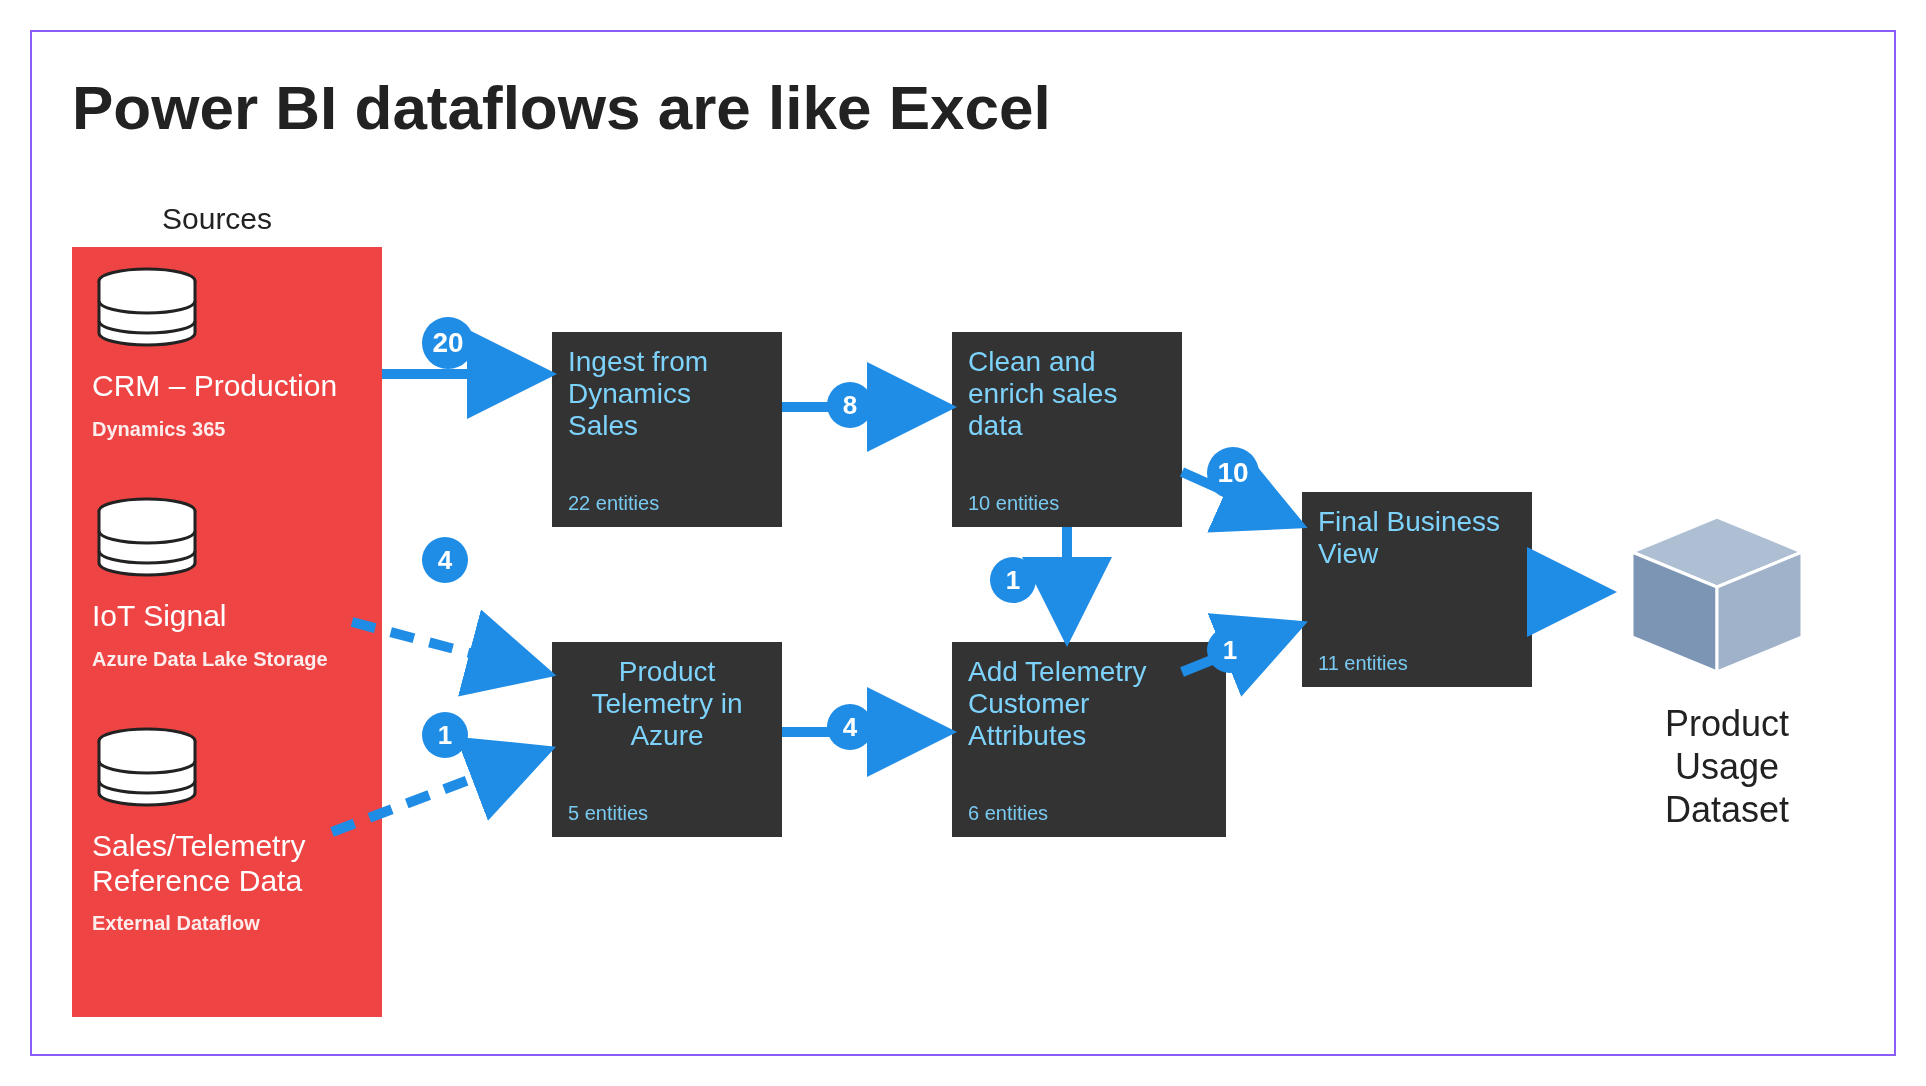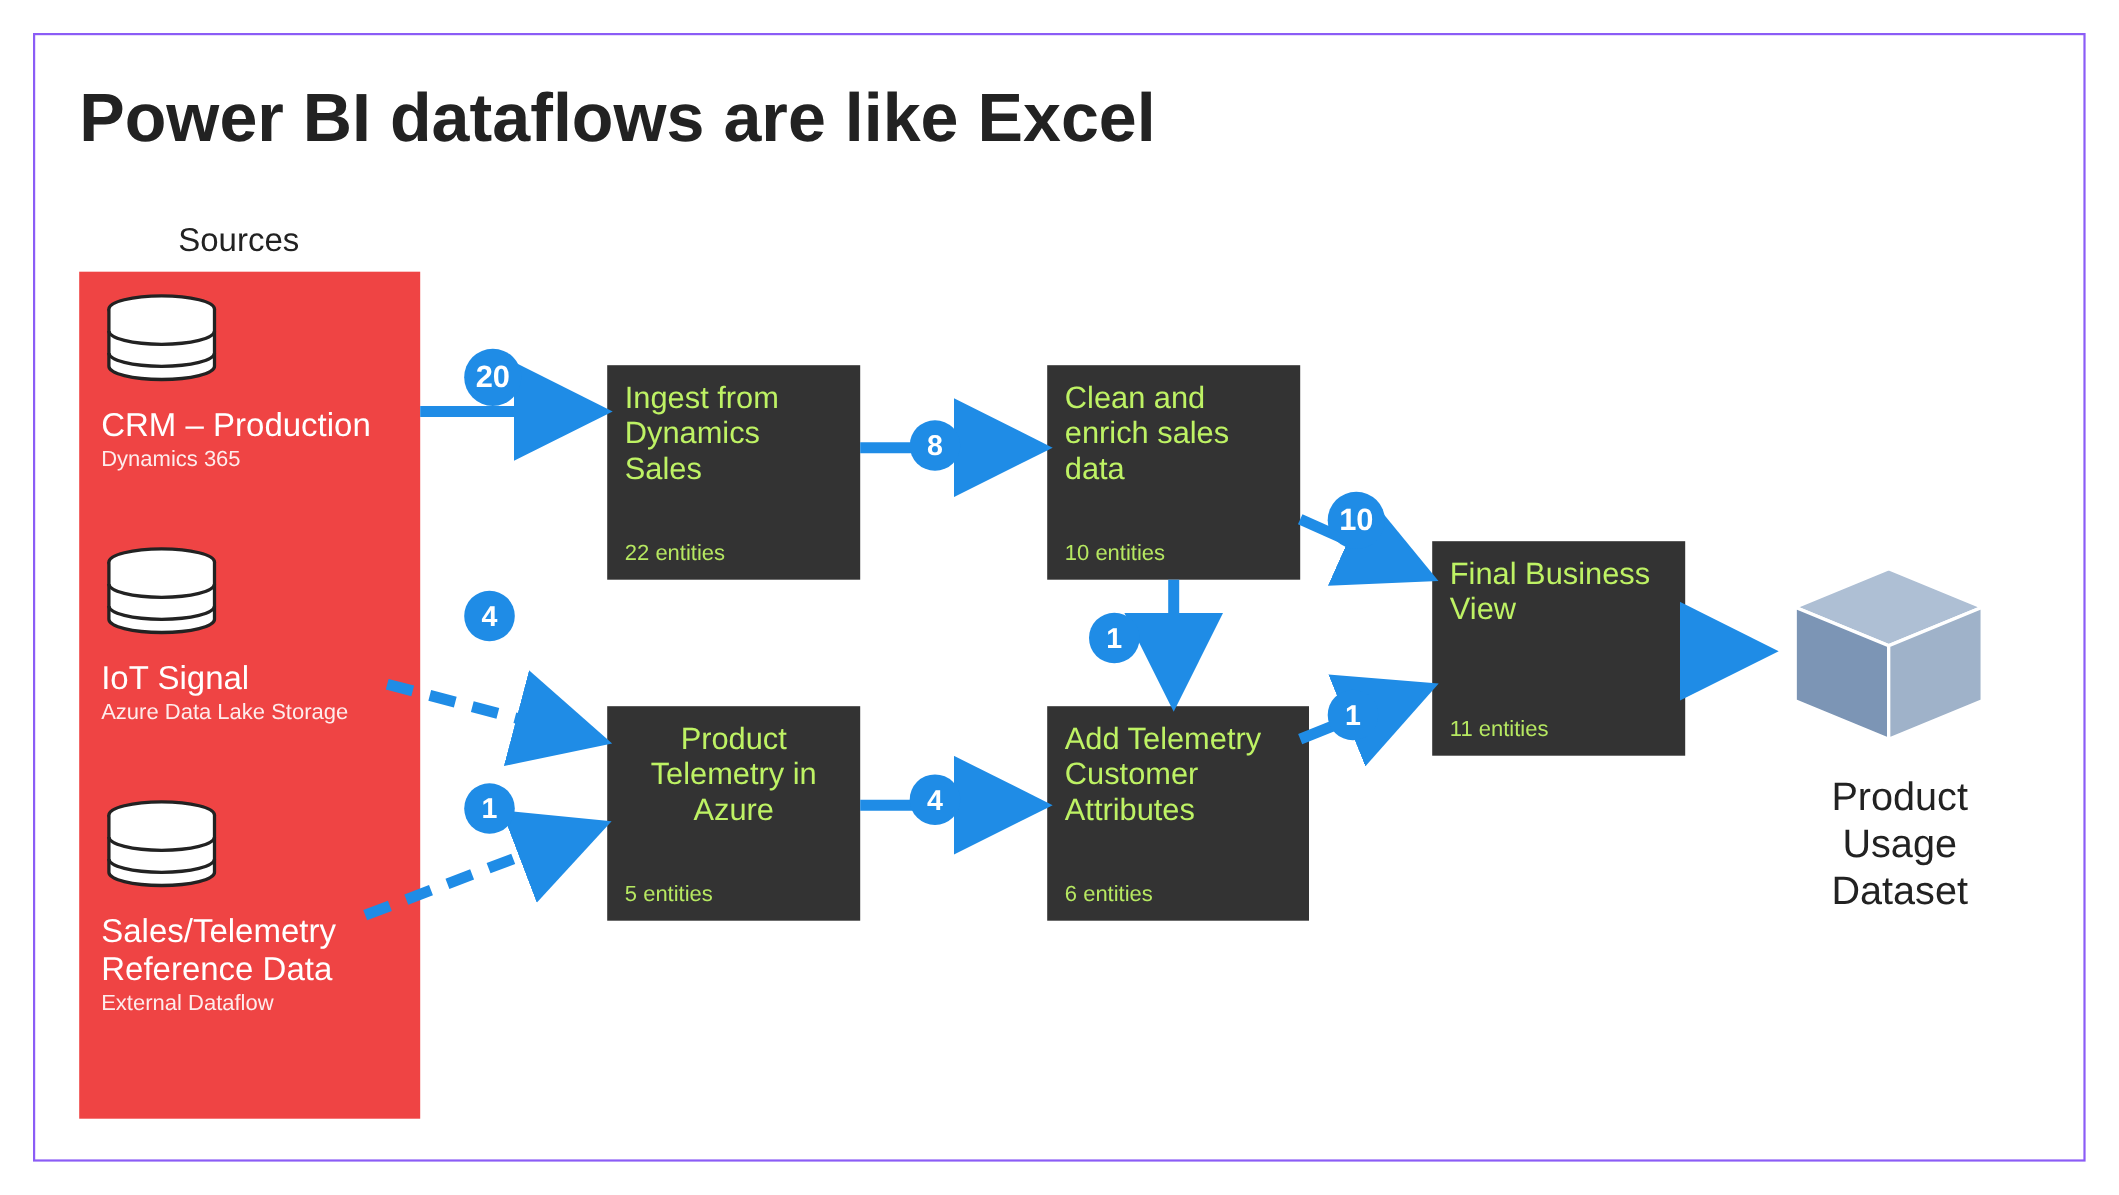--- a/index.html
+++ b/index.html
@@ -51,26 +51,27 @@
     height: 90px;
     margin-bottom: 8px;
   }
   .src .src-name {
     font-size: 30px;
     line-height: 1.15;
   }
   .src .src-sub {
     font-size: 20px;
     opacity: 0.9;
-    margin-top: 2px;
+    margin-top: 14px;
+    font-weight: bold;
   }
   .node {
     position: absolute;
     background: #333;
-    color: #bef264;
+    color: #7dd3fc;
     box-sizing: border-box;
     padding: 14px 16px;
   }
   .node .node-title {
     font-size: 28px;
     line-height: 1.15;
   }
   .node .node-sub {
     position: absolute;
     left: 16px;
@@ -161,21 +162,21 @@
     <div class="node" style="left:920px; top:300px; width:230px; height:195px;">
       <div class="node-title">Clean and enrich sales data</div>
       <div class="node-sub">10 entities</div>
     </div>
 
     <div class="node" style="left:520px; top:610px; width:230px; height:195px;text-align:center;">
       <div class="node-title">Product Telemetry in Azure</div>
       <div class="node-sub">5 entities</div>
     </div>
 
-    <div class="node" style="left:920px; top:610px; width:238px; height:195px;">
+    <div class="node" style="left:920px; top:610px; width:274px; height:195px;">
       <div class="node-title">Add Telemetry Customer Attributes</div>
       <div class="node-sub">6 entities</div>
     </div>
 
     <div class="node" style="left:1270px; top:460px; width:230px; height:195px;">
       <div class="node-title">Final Business View</div>
       <div class="node-sub">11 entities</div>
     </div>
 
     <svg class="arrows" width="1866" height="1026">

